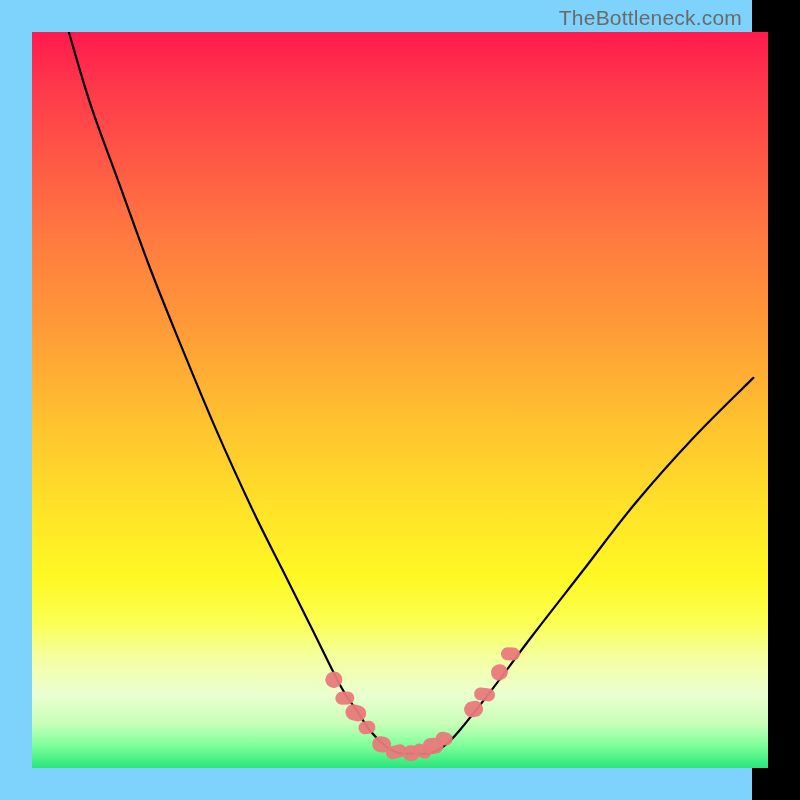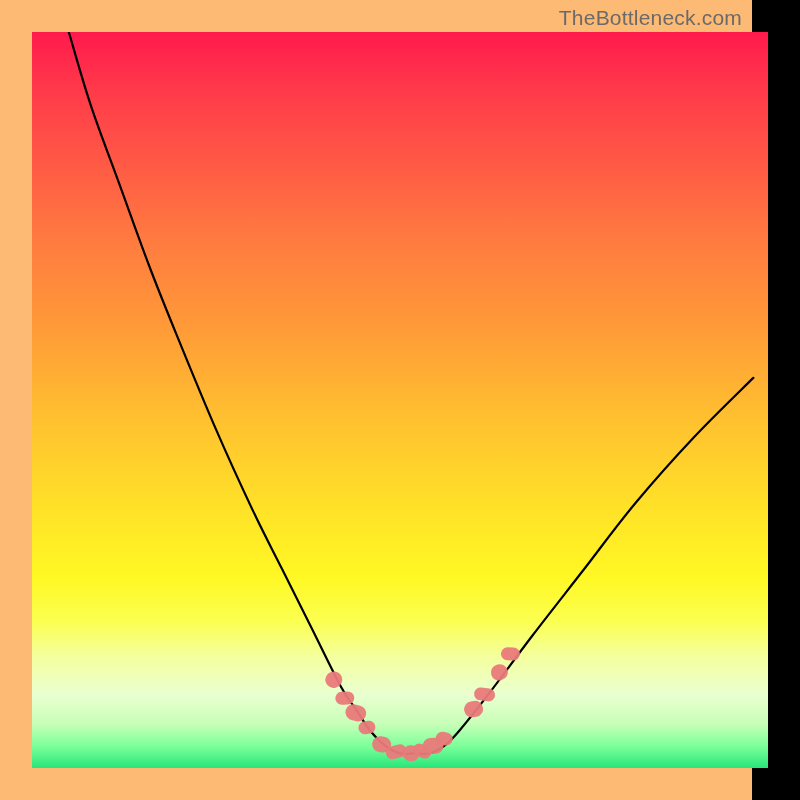--- a/index.html
+++ b/index.html
@@ -8,21 +8,21 @@
     width: 800px;
     height: 800px;
     overflow: hidden;
     background: #000;
     font-family: Arial, Helvetica, sans-serif;
   }
   .frame {
     position: absolute;
     left: 0; top: 0;
     width: 752px; height: 800px;
-    background: #fdba74;
+    background: #7dd3fc;
   }
   .plot-area {
     position: absolute;
     left: 32px;
     top: 32px;
     width: 736px;
     height: 736px;
     background: linear-gradient(to bottom,
       #ff1a4d 0%,
       #ff3a4a 8%,

